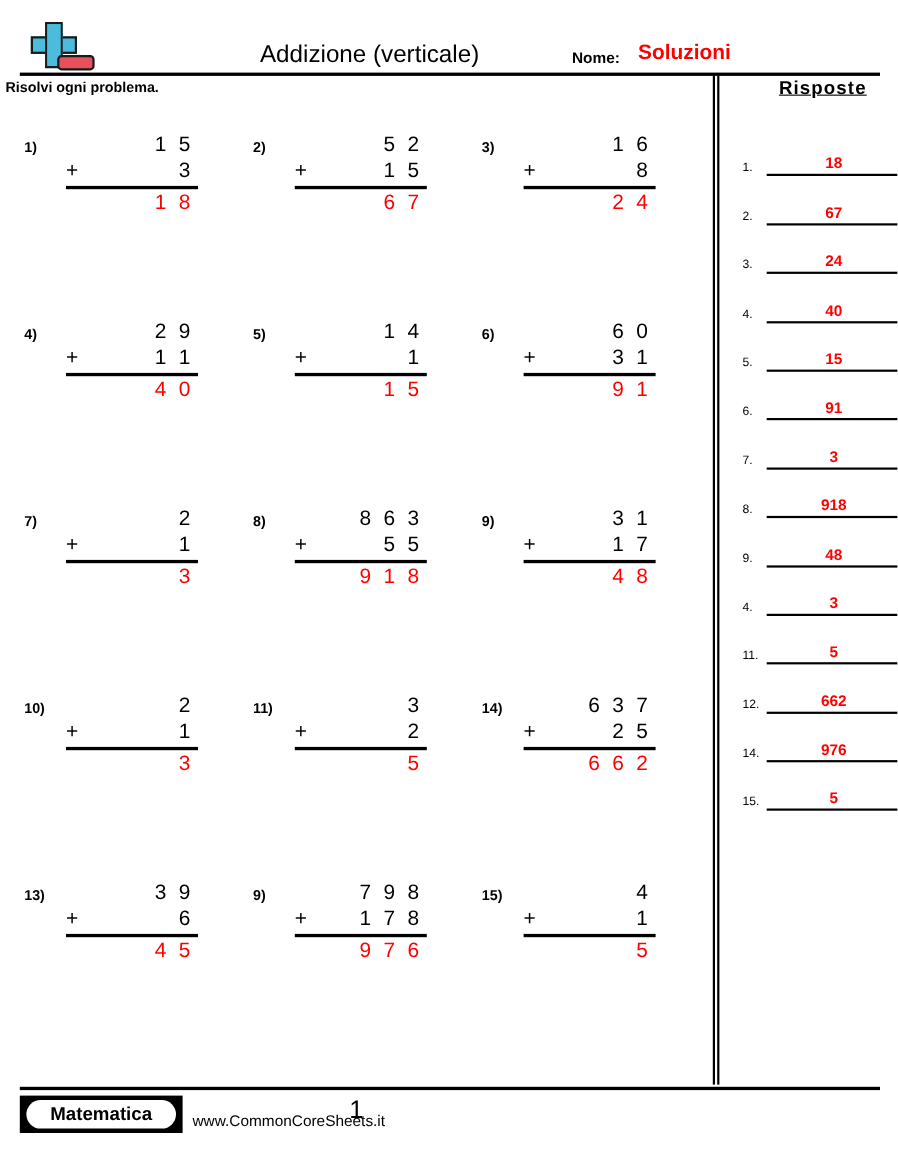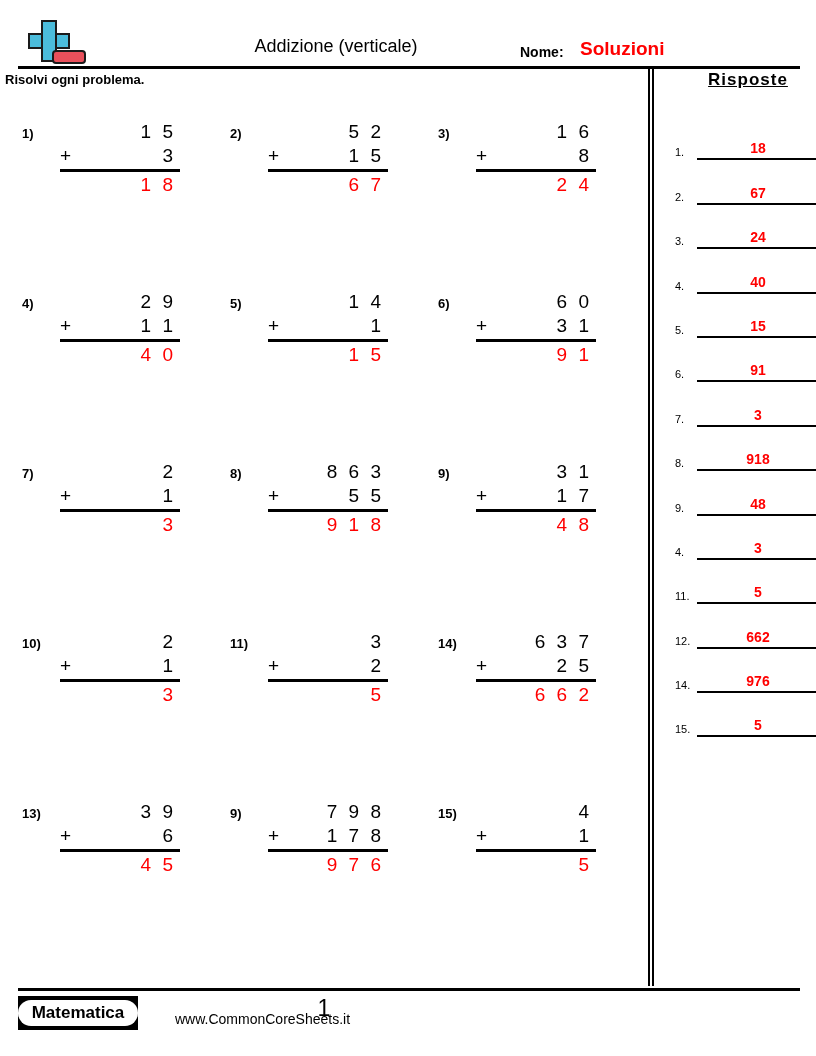--- a/index.html
+++ b/index.html
@@ -80,21 +80,21 @@
     border-radius: 4px;
     box-sizing: border-box;
   }
 
   #header-title {
     position: absolute;
     left: 0;
     top: 36px;
     width: 672px;
     text-align: center;
-    font-size: 18px;
+    font-size: 22px;
     letter-spacing: 0px;
   }
   #name-label {
     position: absolute;
     left: 520px;
     top: 44px;
     font-size: 14px;
     font-weight: bold;
   }
   #name-value {
@@ -274,21 +274,21 @@
     position: absolute;
     left: 0px;
     top: 991px;
     width: 816px;
     height: 60px;
   }
   #brand {
     position: absolute;
     left: 18px;
     top: 5px;
-    width: 120px;
+    width: 148px;
     height: 34px;
     background: #000000;
     display: flex;
     align-items: center;
     justify-content: center;
   }
   #brand-oval {
     width: 136px;
     height: 26px;
     background: #ffffff;

